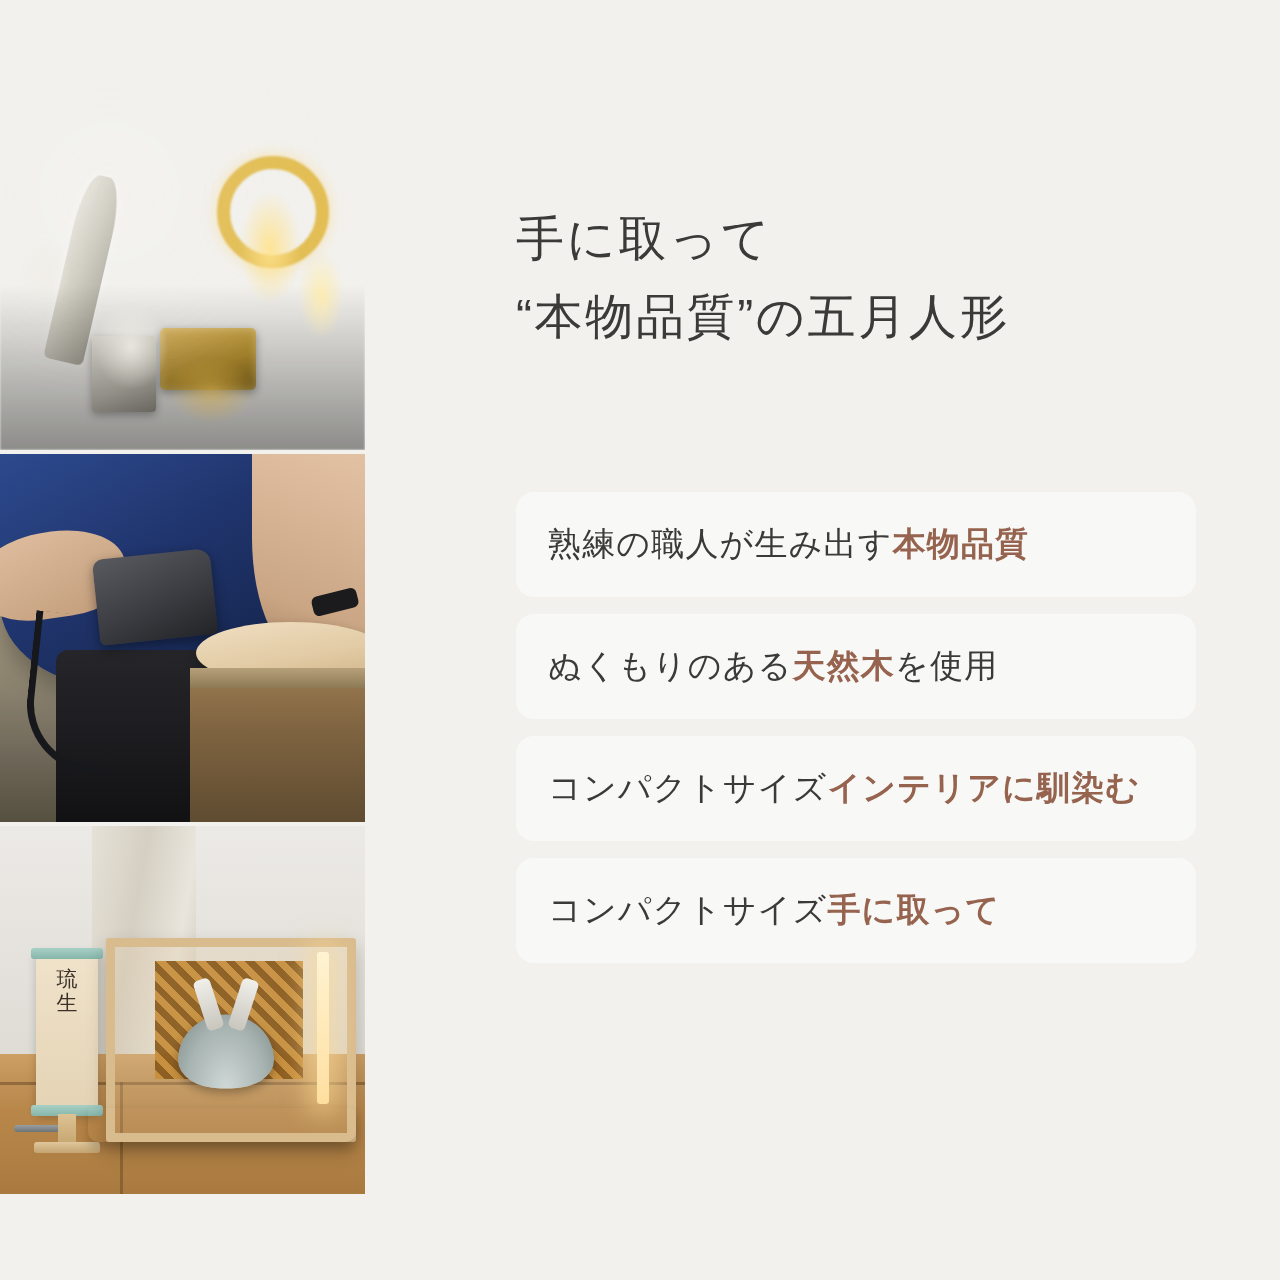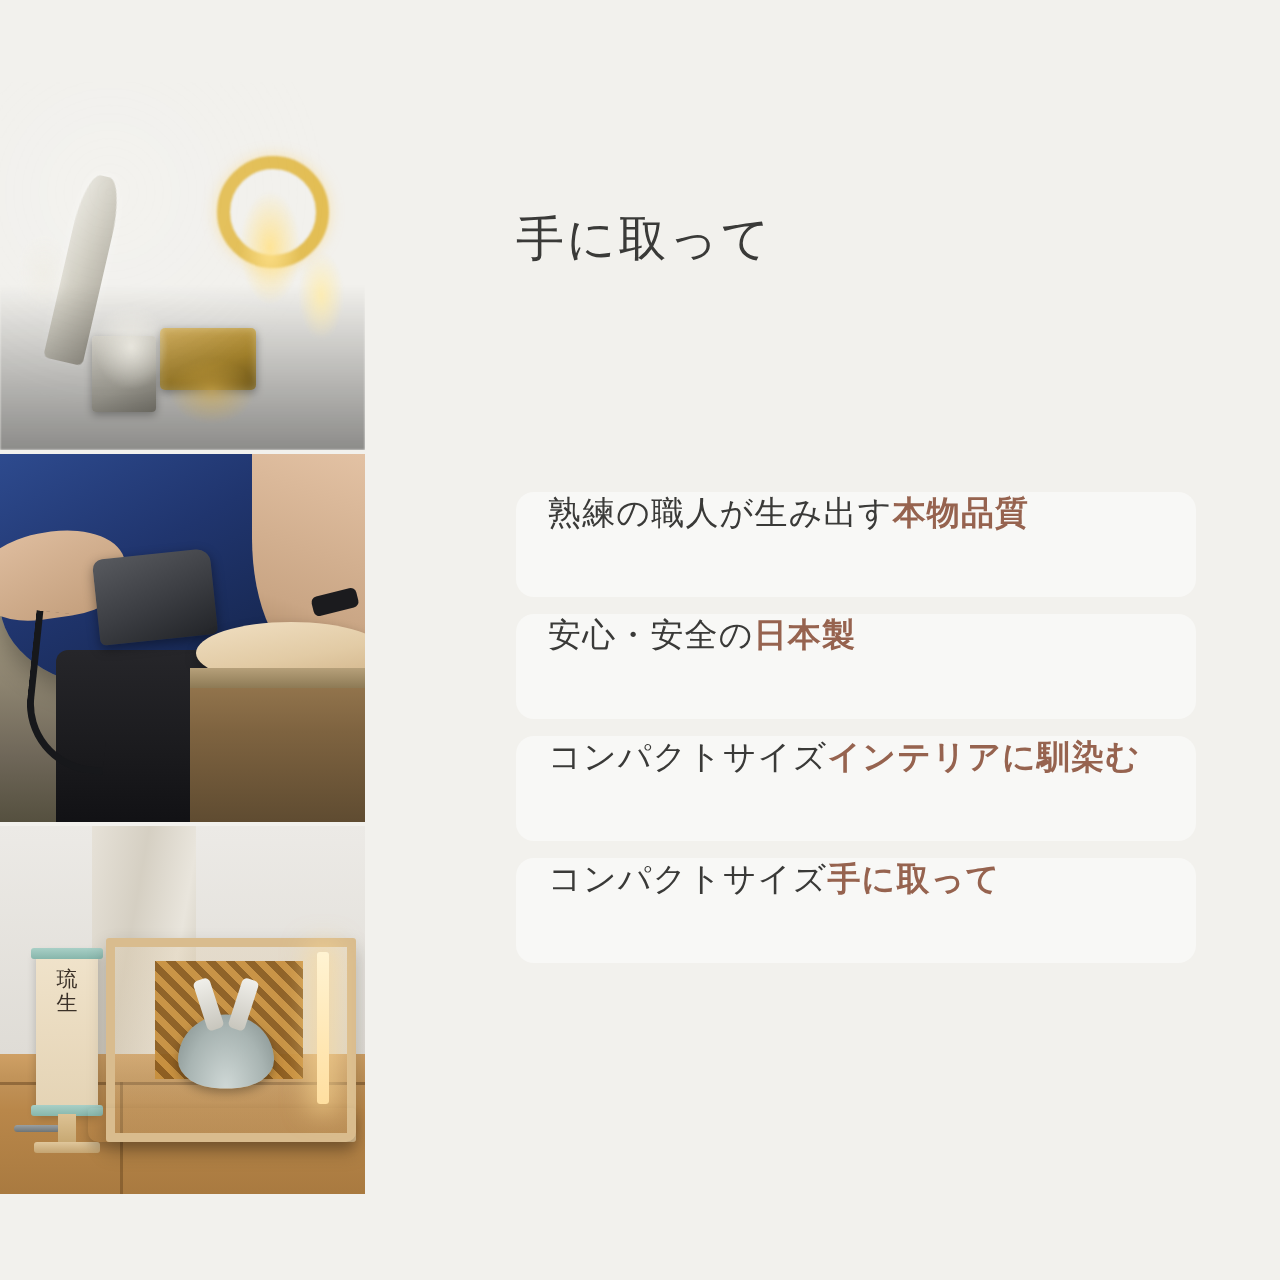--- a/index.html
+++ b/index.html
@@ -325,20 +325,21 @@
     display: flex;
     flex-direction: column;
     gap: 17px;
   }
   .feature-card {
     width: 680px;
     height: 105px;
     background: #F8F8F6;
     border-radius: 18px;
     display: flex;
+    align-items: center;
     box-sizing: border-box;
     padding-left: 32px;
     padding-right: 22px;
   }
   .feature-text {
     color: #3A3A38;
     font-size: 33px;
     letter-spacing: .035em;
     line-height: 1.3;
     white-space: nowrap;
@@ -397,32 +398,33 @@
       <div class="base"></div>
       <div class="lamp"></div>
     </div>
 
   </div>
 
   <div class="content">
 
     <h1 class="headline">
       <span class="hl-line">手に取って</span>
+      <span class="hl-line">“本物品質”の五月人形</span>
     </h1>
 
     <div class="features">
 
       <div class="feature-card">
         <div class="feature-text"><span>熟練の職人が生み出す</span><span class="em">本物品質</span><span></span></div>
       </div>
 
-
       <div class="feature-card">
-        <div class="feature-text"><span>安心・安全の</span><span class="em">日本製</span><span></span></div>
-      </div>
+        <div class="feature-text"><span>ぬくもりのある</span><span class="em">天然木</span><span>を使用</span></div>
+      </div>
+
 
       <div class="feature-card">
         <div class="feature-text"><span>コンパクトサイズ</span><span class="em">インテリアに馴染む</span><span></span></div>
       </div>
 
       <div class="feature-card">
         <div class="feature-text"><span>コンパクトサイズ</span><span class="em">手に取って</span><span></span></div>
       </div>
 
     </div>

